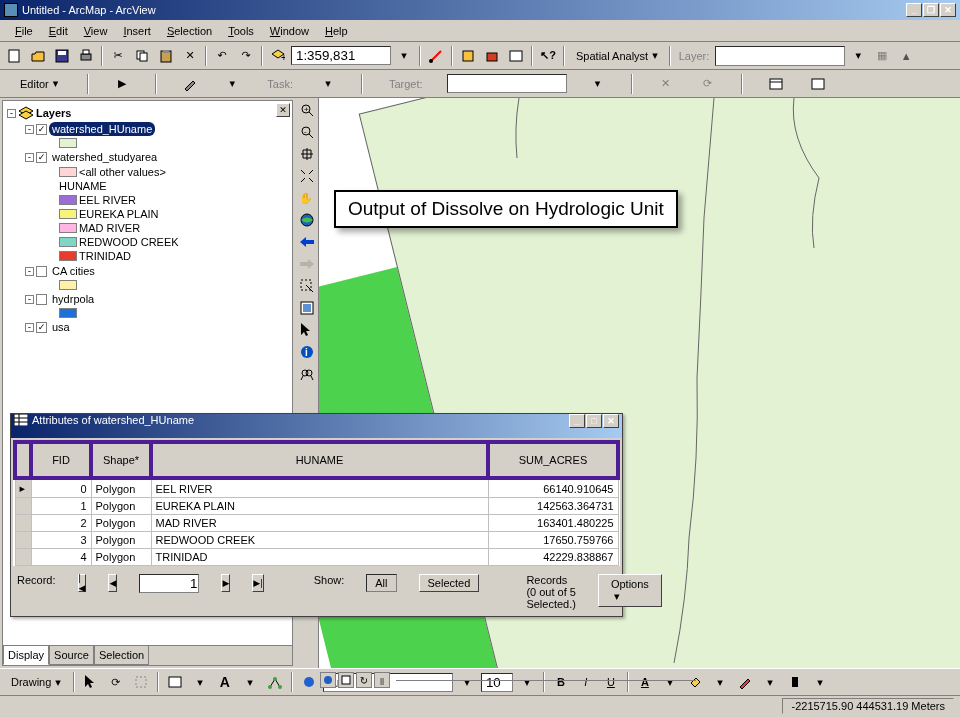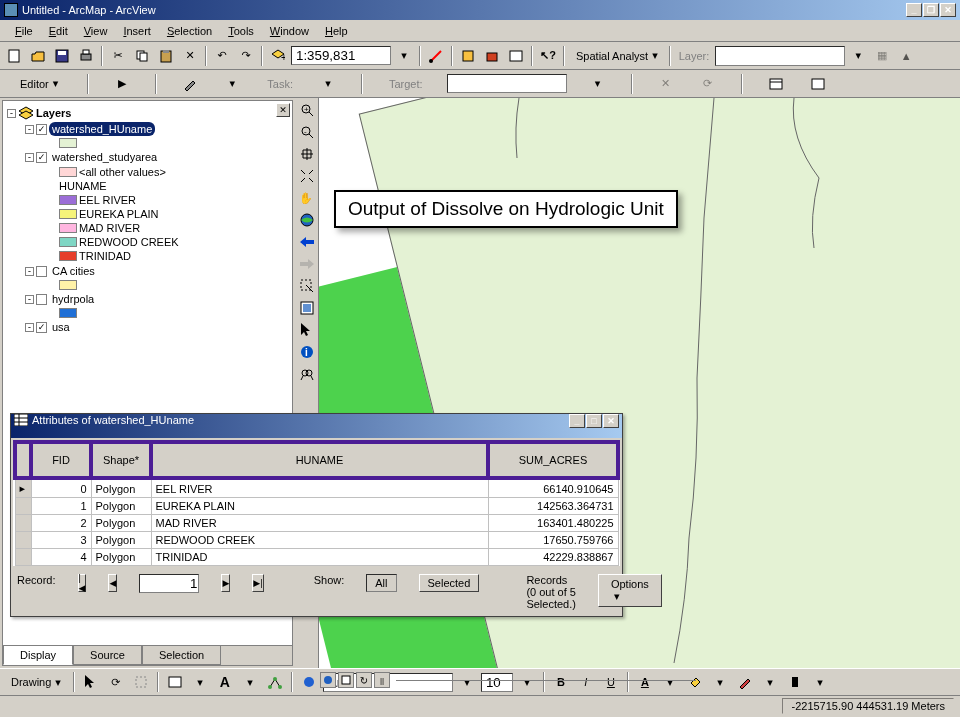--- a/index.html
+++ b/index.html
@@ -26,21 +26,21 @@
 .toc-panel { width: 291px; background: #fff; border: 1px solid #808080; margin: 2px; display: flex; flex-direction: column; position: relative; }
 .toc-close { position: absolute; right: 2px; top: 2px; width: 14px; height: 14px; background: #d4d0c8; border: 1px solid #fff; border-right-color: #404040; border-bottom-color: #404040; font-size: 9px; display: flex; align-items: center; justify-content: center; cursor: pointer; }
 .toc-content { flex: 1; padding: 4px; overflow: auto; }
 .toc-node { display: flex; align-items: center; gap: 2px; padding: 1px 0; white-space: nowrap; }
 .expand-box { width: 9px; height: 9px; border: 1px solid #808080; display: flex; align-items: center; justify-content: center; font-size: 9px; line-height: 1; cursor: pointer; background: #fff; font-family: monospace; }
 .check-box { width: 11px; height: 11px; border: 1px solid #808080; background: #fff; display: flex; align-items: center; justify-content: center; font-size: 9px; cursor: pointer; }
 .layer-name { padding: 1px 3px; border-radius: 6px; }
 .layer-name.selected { background: #0a246a; color: #fff; }
 .swatch { width: 18px; height: 10px; border: 1px solid #808080; display: inline-block; }
 .toc-tabs { display: flex; background: #d4d0c8; border-top: 1px solid #808080; }
-.toc-tab { padding: 3px 16px; border: 1px solid #808080; border-top: none; background: #d4d0c8; cursor: pointer; font-size: 11px; }
+.toc-tab { padding: 3px 4px; border: 1px solid #808080; border-top: none; background: #d4d0c8; cursor: pointer; font-size: 11px; }
 .toc-tab.active { background: #fff; border-bottom-color: #fff; }
 .map-tools { width: 24px; background: #d4d0c8; display: flex; flex-direction: column; align-items: center; padding: 2px 0; gap: 2px; border-right: 1px solid #808080; }
 .map-tool { width: 20px; height: 20px; display: flex; align-items: center; justify-content: center; cursor: pointer; }
 .map-canvas { flex: 1; background: #fff; position: relative; overflow: hidden; }
 .map-green-bg { position: absolute; width: 300%; height: 300%; background: #4dd24d; transform: rotate(-14deg); top: -50px; left: 100px; }
 .map-watershed { position: absolute; width: 700px; height: 750px; background: #e4f2d4; transform: rotate(-14deg); top: -80px; left: 120px; border: 1px solid #666; }
 .map-annotation { position: absolute; top: 92px; left: 15px; background: #fff; border: 2px solid #000; padding: 6px 12px; font-size: 19px; font-family: Arial; box-shadow: 4px 4px 6px rgba(0,0,0,0.35); }
 .attr-window { position: absolute; top: 413px; left: 10px; width: 613px; background: #d4d0c8; border: 1px solid #404040; box-shadow: 2px 2px 3px rgba(0,0,0,0.3); z-index: 100; }
 .attr-titlebar { background: linear-gradient(to right, #0a246a, #a6caf0); color: #fff; height: 24px; display: flex; align-items: flex-start; justify-content: space-between; padding: 0 3px; }
 .attr-grid { background: #fff; margin: 2px; }

